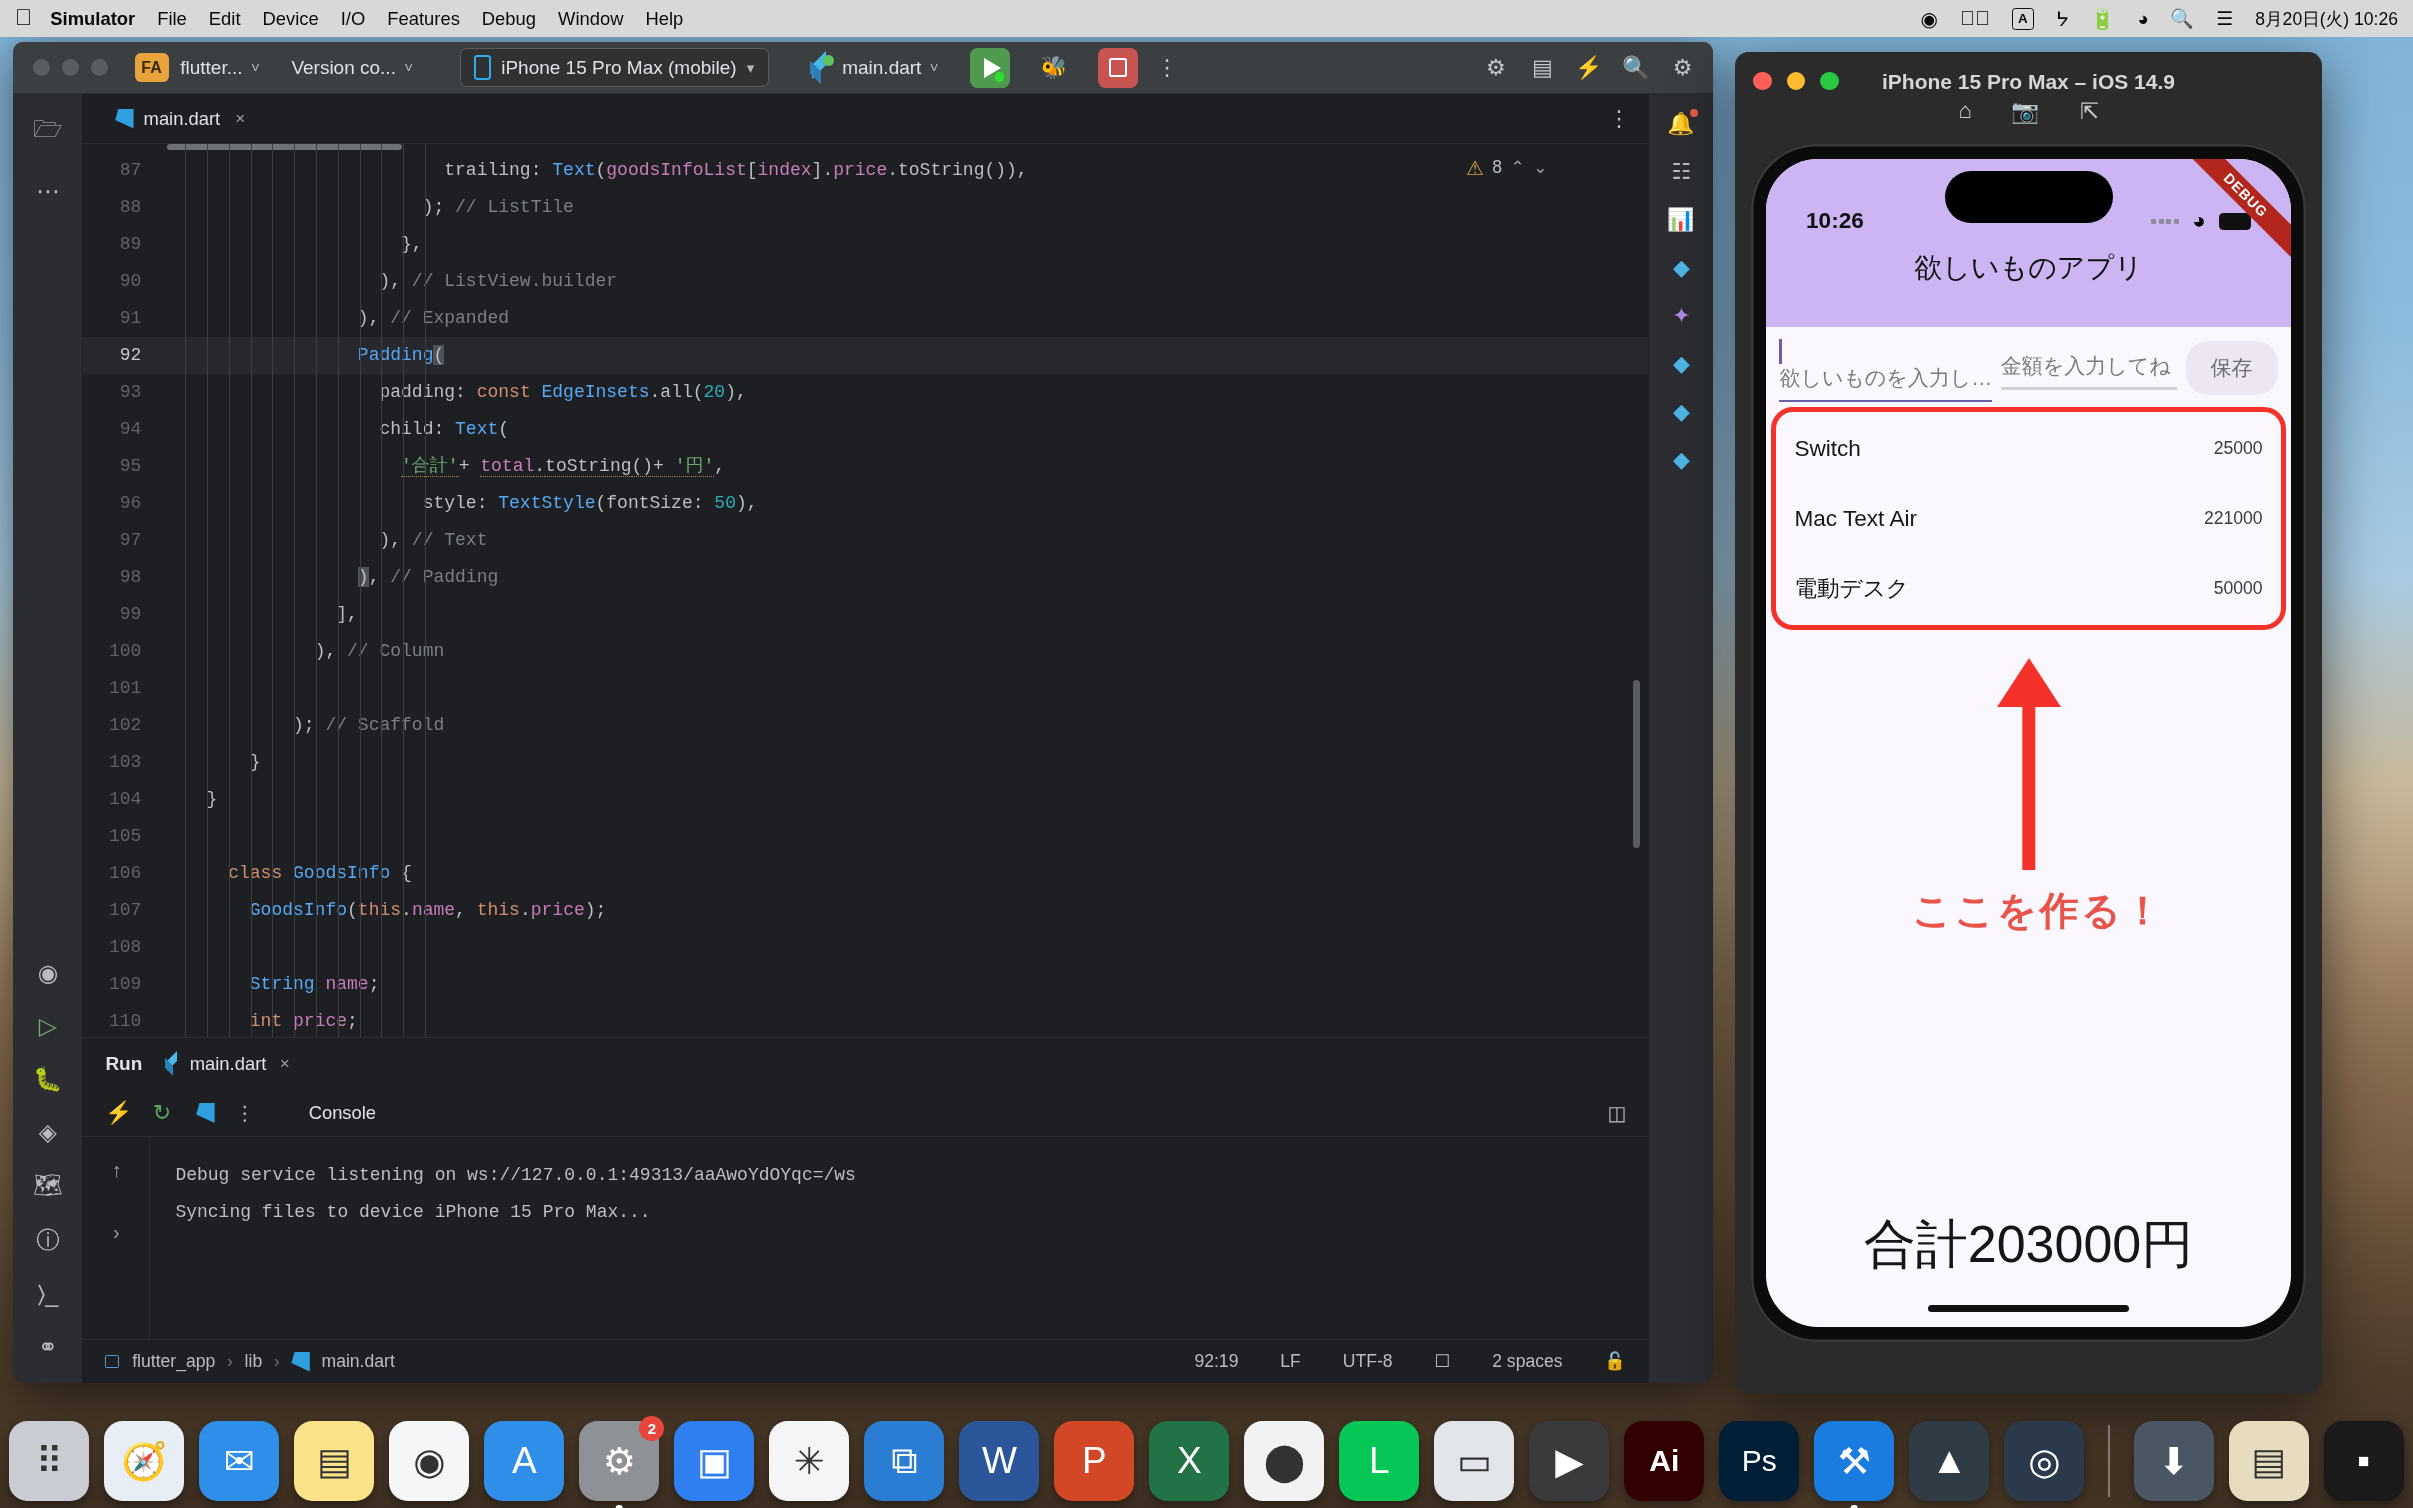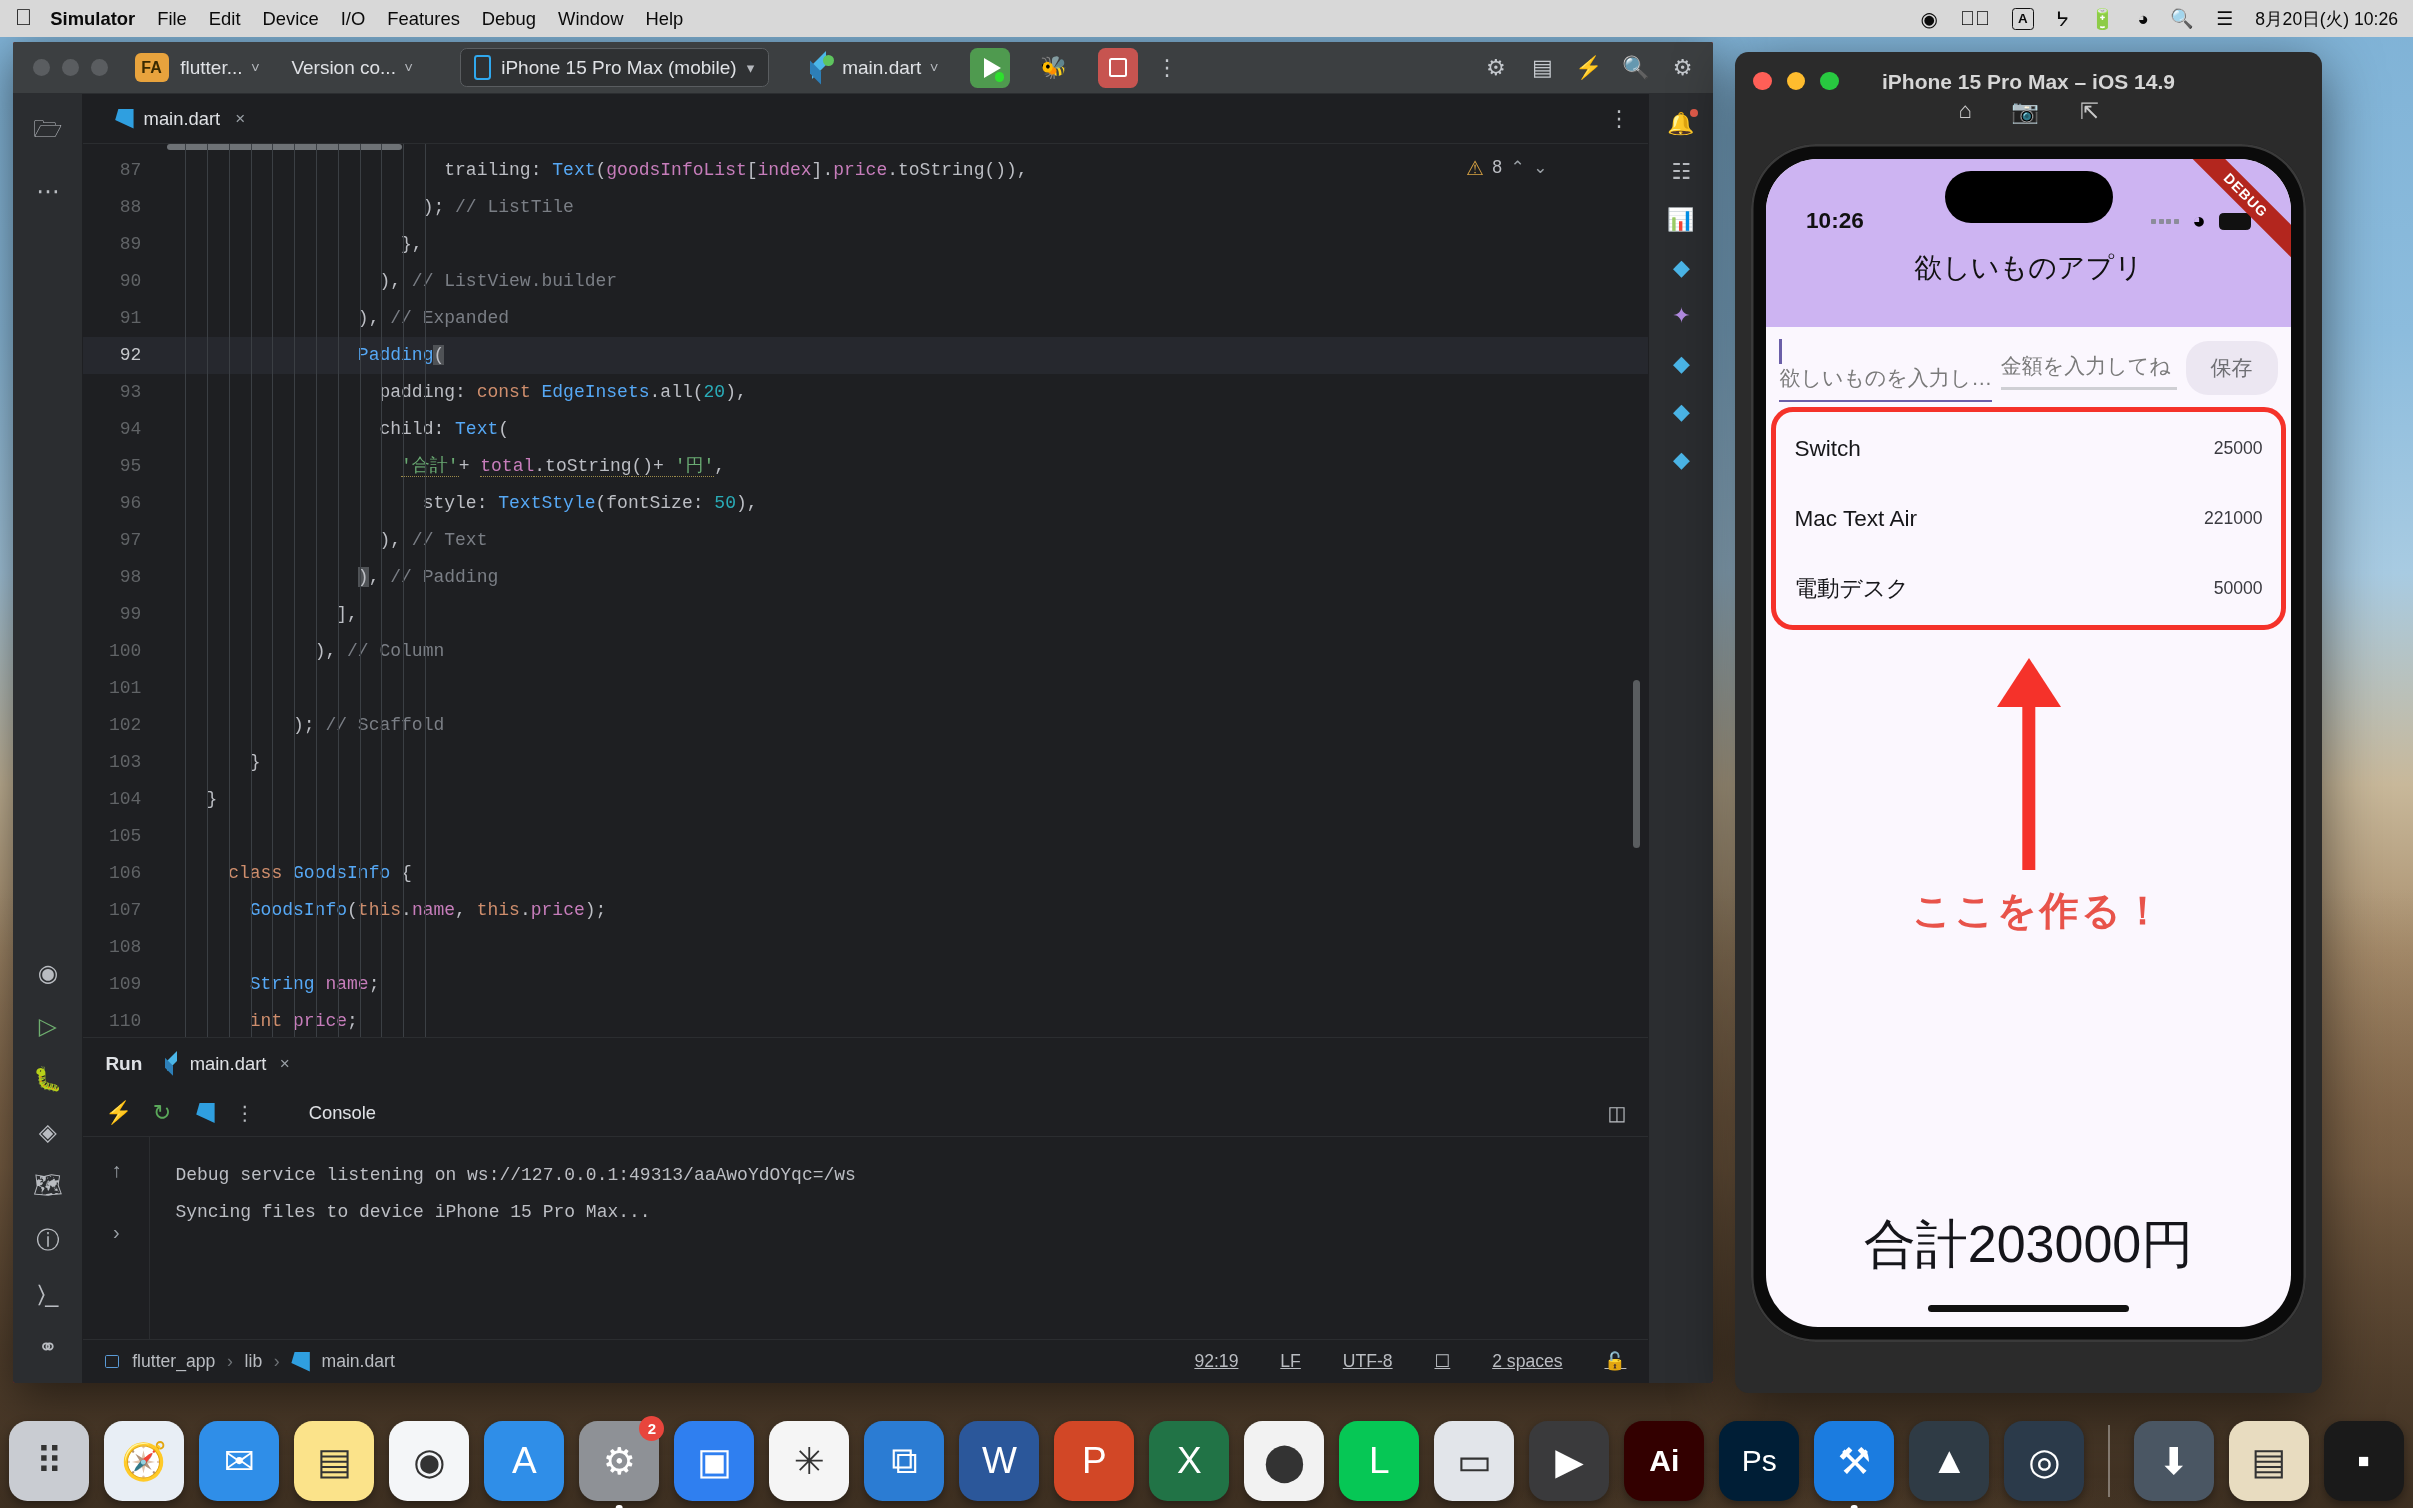--- a/index.html
+++ b/index.html
@@ -44,21 +44,21 @@
   .menubar .status { display: flex; align-items: center; gap: 22px; }
   .menubar .status .si { display: flex; align-items: center; }
   .menubar .clock { font-size: 17.6px; white-space: nowrap; }
   .icon-box { width: 22px; height: 22px; border: 1.7px solid #111; border-radius: 3.4px;
               display: flex; align-items: center; justify-content: center;
               font-size: 13.4px; font-weight: bold; }
 
   
   .ide {
     position: absolute; left: 13.4px; top: 42px; width: 1700px; height: 1341px;
-    background: #b91c1c; border-radius: 2px; overflow: hidden;
+    background: #b91c1c; border-radius: 10px; overflow: hidden;
     box-shadow: 0 11.7px 50px rgba(0,0,0,.55);
     z-index: 20;
   }
   .ide-titlebar {
     height: 52px; background: #3c3f41;
     display: flex; align-items: center; padding: 0 13.4px; gap: 11.7px;
     border-bottom: 0.8px solid #2b2d30;
   }
   .traffic { display: flex; gap: 11.7px; margin-right: 15px; margin-left: 6.7px; }
   .traffic i { width: 17px; height: 17px; border-radius: 50%; background: #5a5d60; display: block; }
@@ -166,21 +166,21 @@
                     border-right:0.8px solid #2b2d30; }
   .console-text { padding: 20px 0 0 25px; font-family:"Liberation Mono", monospace;
                   font-size: 18px; line-height: 37px; color:#bcbec4; }
 
   .statusbar { height: 44px; background:#1e1f22; border-top:0.8px solid #2b2d30;
                display:flex; align-items:center; padding: 0 22px; gap: 13.4px;
                color:#b9bcc1; font-size: 17.6px; }
   .statusbar .crumb { display:flex; align-items:center; gap:11.7px; }
   .statusbar .sep { color:#6e7276; }
   .statusbar .sp { flex:1; }
-  .statusbar .si { margin-left: 28.5px; white-space: nowrap; text-decoration: underline; }
+  .statusbar .si { margin-left: 28.5px; white-space: nowrap; }
   .blue-sq { width:13.4px;height:13.4px;border:1.7px solid #5a9ad6; border-radius:1.7px; }
 
   
   .sim {
     position: absolute; left: 1735px; top: 52px; width: 587px; height: 1341px;
     background: #2b2b2b; border-radius: 13.4px; z-index: 40;
     box-shadow: 0 15px 59px rgba(0,0,0,.55);
     display:flex; flex-direction: column; align-items:center;
   }
   .sim-title { width:100%; height: 84px; position: relative; }

